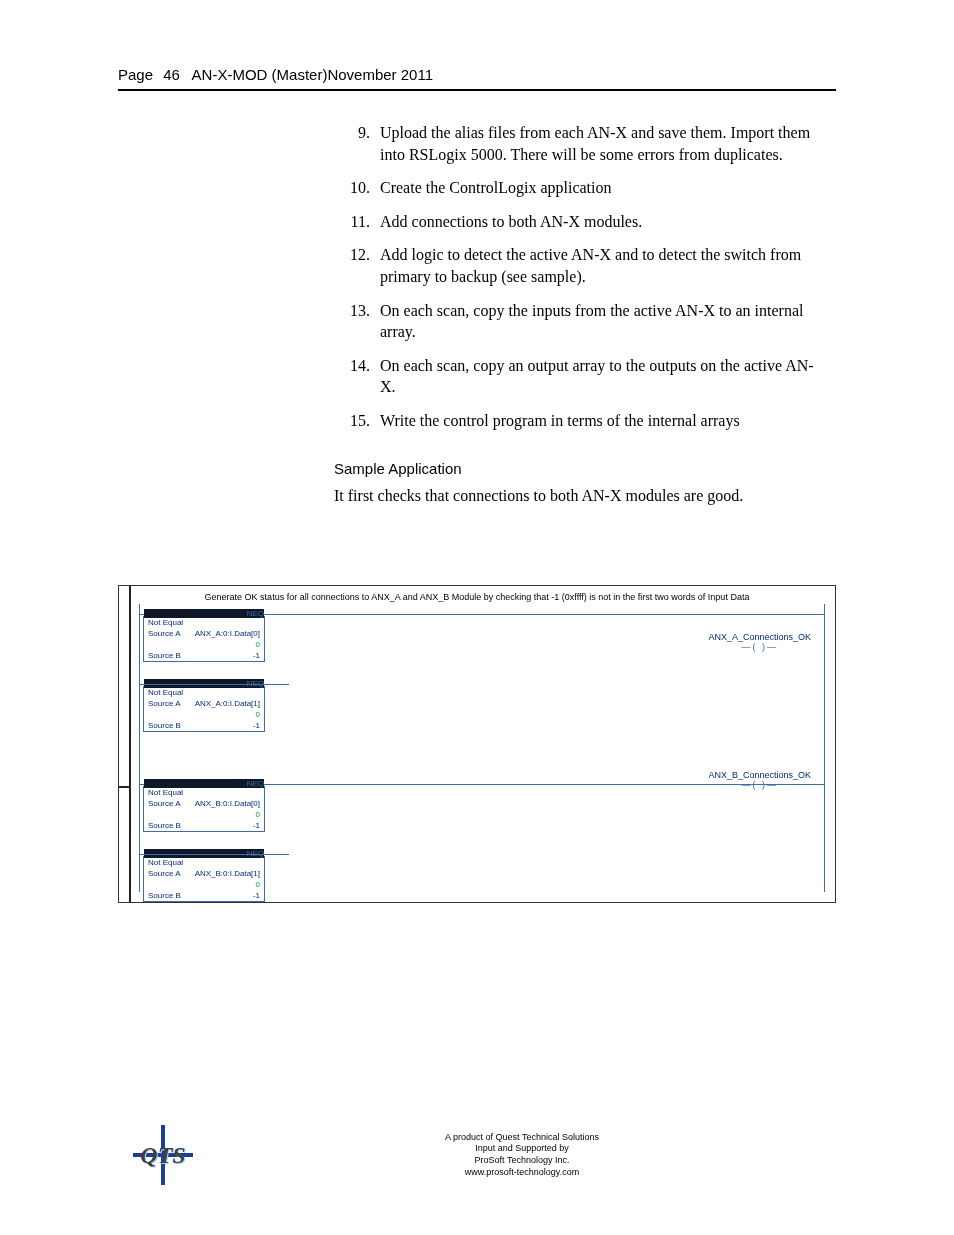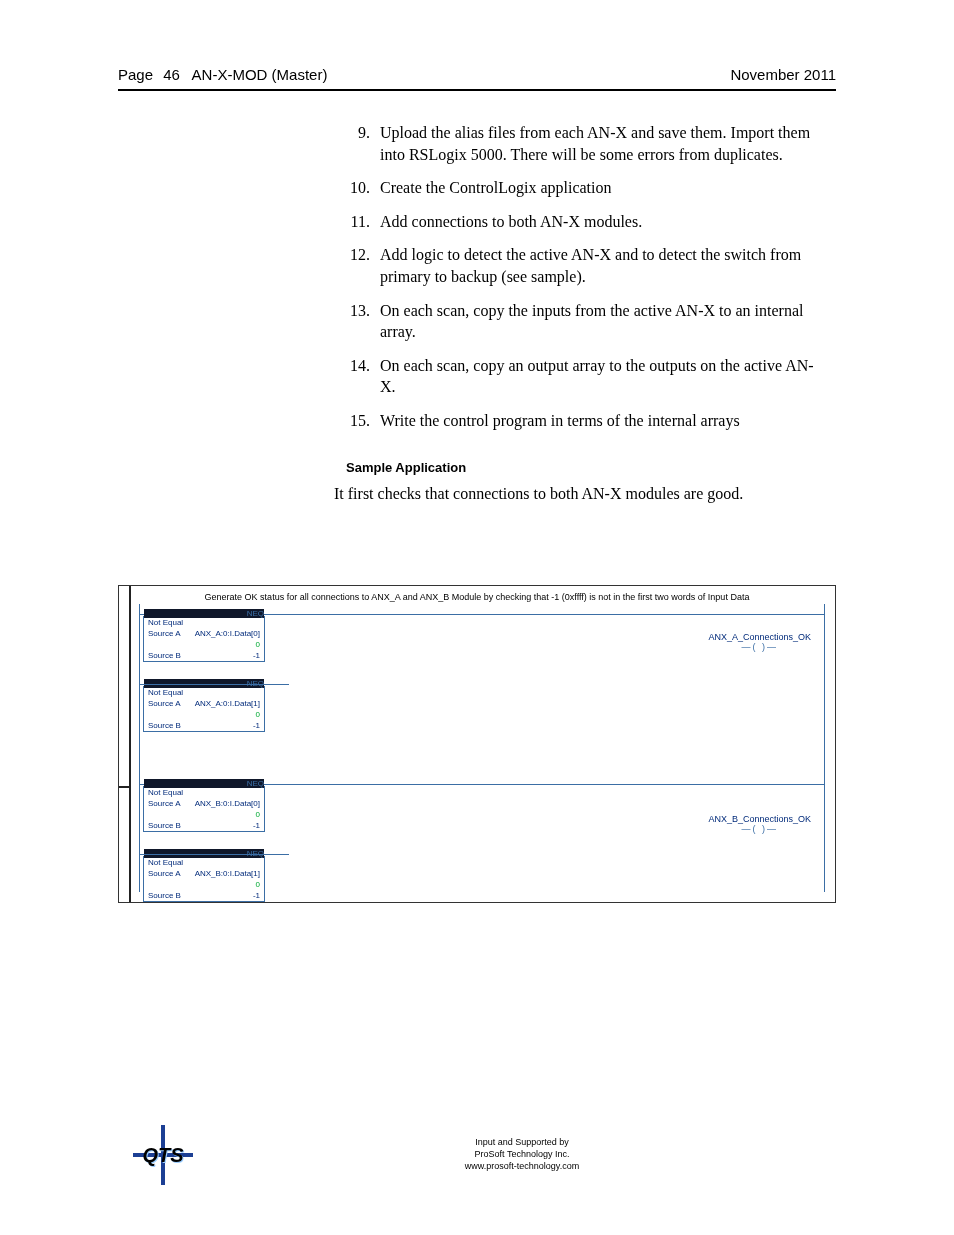--- a/index.html
+++ b/index.html
@@ -1,22 +1,22 @@
 <!DOCTYPE html>
 <html><head>
 <meta charset="utf-8">
 <style>
   html,body{margin:0;padding:0;background:#fff;font-family:"Times New Roman",Times,serif;color:#000}
   .page{width:954px;height:1235px;position:relative;margin:0 auto;box-sizing:border-box}
-  .hdr{position:absolute;left:118px;right:118px;top:66px;display:flex;justify-content:space-between;align-items:flex-end;font-family:Arial,Helvetica,sans-serif;font-size:15px;border-bottom:2px solid #000;padding-bottom:6px}
+  .hdr{position:absolute;left:118px;right:118px;top:66px;display:flex;align-items:flex-end;font-family:Arial,Helvetica,sans-serif;font-size:15px;border-bottom:2px solid #000;padding-bottom:6px}
   .hdr .left span.pg{margin-right:6px}
   .body{position:absolute;left:334px;right:118px;top:110px}
   ol.steps{margin:12px;padding-left:28px;font-size:16px;line-height:1.35}
   ol.steps li{margin-bottom:12px;padding-left:6px}
-  h3.section{font-family:Arial,Helvetica,sans-serif;font-size:13px;font-weight:bold;margin:28px 0 8px 12px}
+  h3.section{font-family:Arial,Helvetica,sans-serif;font-size:15px;font-weight:normal;margin:28px 0 8px 0}
   p.para{font-size:16px;line-height:1.35;margin:6px 0 10px 0}
   
   .figure{position:absolute;left:118px;right:118px;top:585px;height:318px;border:1px solid #333;box-sizing:border-box;font-family:Arial,Helvetica,sans-serif}
   .figure .top-caption{position:absolute;left:0;right:0;top:6px;text-align:center;font-size:9px}
   .figure .rail-left{position:absolute;left:10px;top:0;bottom:0;width:0;border-left:2px solid #222}
   .figure .inner-rail{position:absolute;left:20px;top:18px;bottom:10px;width:0;border-left:1px solid #3b6ea5}
   .figure .right-rail{position:absolute;right:10px;top:18px;bottom:10px;width:0;border-right:1px solid #3b6ea5}
   .rung{position:absolute;left:20px;right:10px}
   .rung .wire{position:absolute;left:0;right:0;top:0;border-top:1px solid #3b6ea5}
   .neq{position:absolute;left:24px;width:120px;border:1px solid #3b6ea5;font-size:8px;color:#002a7a;background:#fff}
@@ -28,21 +28,21 @@
   .branch-join{position:absolute;left:20px;width:24px;border-left:1px solid #3b6ea5;border-bottom:1px solid #3b6ea5}
   .tick{position:absolute;left:0;width:10px;border-top:2px solid #222}
   
   .footer{position:absolute;left:118px;right:118px;bottom:40px;height:80px;display:flex;align-items:center;justify-content:space-between}
   .footer .txt{flex:1;text-align:center;font-family:Arial,Helvetica,sans-serif;font-size:9px;line-height:1.3}
   .qts-logo{width:90px;height:60px;position:relative}
   .qts-star{position:absolute;left:50%;top:50%;width:0;height:0}
   .qts-star::before,.qts-star::after{content:"";position:absolute;background:#1c3f94}
   .qts-star::before{left:-2px;top:-30px;width:4px;height:60px;transform:rotate(0deg)}
   .qts-star::after{left:-30px;top:-2px;width:60px;height:4px}
-  .qts-text{position:absolute;left:50%;top:50%;transform:translate(-50%,-50%);font-family:Liberation Sans, sans-serif;font-weight:bold;font-style:italic;font-size:20px;color:#000000;text-shadow:1px 1px 0 #9cf}
+  .qts-text{position:absolute;left:50%;top:50%;transform:translate(-50%,-50%);font-family:Liberation Serif, serif;font-weight:bold;font-style:italic;font-size:24px;color:#404040;text-shadow:1px 1px 0 #9cf}
   .p3-logo{width:100px;height:50px;border:1px solid #555;display:flex;align-items:center;padding:2px;box-sizing:border-box;background:linear-gradient(#fff,#eee)}
   .p3-logo .p3{font-family:Arial,Helvetica,sans-serif;font-weight:900;font-size:28px;font-style:italic;letter-spacing:-3px}
   .p3-logo .p3 .p{color:#1a1a1a}
   .p3-logo .p3 .three{color:#c00}
   .p3-logo .labels{font-family:Arial,Helvetica,sans-serif;font-size:7px;line-height:1;margin-left:4px}
   .p3-logo .labels div{background:#888;color:#fff;margin:1px 0;padding:1px 2px}
 </style>
 </head>
 <body>
 
@@ -114,21 +114,21 @@
             <span>-1</span>
           </div>
         </div>
         <div class="rung" style="top: 98px; right: auto; width: 150px;">
           <div class="wire"></div>
         </div>
         <div class="branch-join" style="top: 28px; height: 70px;"></div>
         <div class="rung" style="top: 198px;">
           <div class="wire"></div>
         </div>
-        <div class="coil" style="top: 184px; margin-top: 44px;"><span>ANX_B_Connections_OK</span><span class="sym">—( )—</span></div>
+        <div class="coil" style="top: 184px;"><span>ANX_B_Connections_OK</span><span class="sym">—( )—</span></div>
         <div class="neq" style="top: 200px;">
           <div class="title">NEQ</div>
           <div class="row">Not Equal</div>
           <div class="row">
             <span>Source A</span>
             <span>ANX_B:0:I.Data[0]</span>
           </div>
           <div class="row">
             <span></span>
             <span class="val">0</span>
@@ -160,18 +160,19 @@
         <div class="branch-join" style="top: 198px; height: 70px;"></div>
       </div>
   </div>
 
   <div class="footer">
     <div class="qts-logo">
       <div class="qts-star"></div>
       <div class="qts-text">QTS</div>
     </div>
     <div class="txt">
+      <div>A product of Quest Technical Solutions</div>
       <div>Input and Supported by</div>
       <div>ProSoft Technology Inc.</div>
       <div>www.prosoft-technology.com</div>
     </div>
   </div>
 </div>
 
 </body></html>

